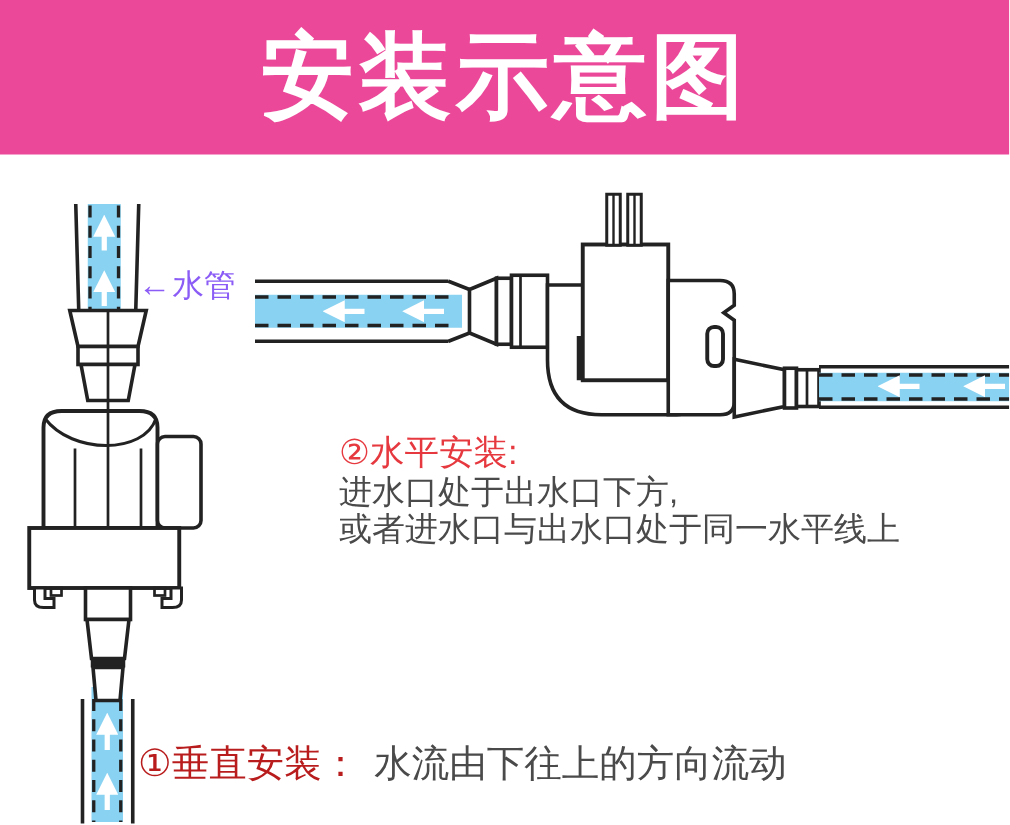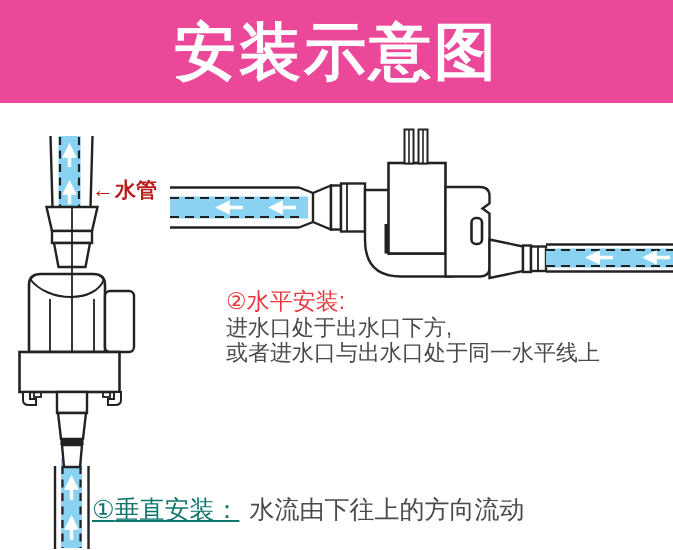--- a/index.html
+++ b/index.html
@@ -9,27 +9,27 @@
   }
   .banner{
     position:absolute;left:0;top:0;width:673px;height:103px;background:#ec4899;
   }
   .banner h1{
     margin:0;width:100%;height:103px;line-height:103px;text-align:center;
     color:#ffffff;font-size:62px;font-weight:700;letter-spacing:3px;
   }
   .art{position:absolute;left:0;top:0;width:673px;height:550px;}
   .overlay{position:absolute;white-space:nowrap;}
-  .pipe-label{left:92px;top:176px;font-size:21px;color:#b91c1c;font-weight:bold;}
+  .pipe-label{left:92px;top:176px;font-size:21px;color:#8b5cf6;}
   .pipe-label .arr{font-size:22px;margin-right:1px;}
   .h-caption{left:226px;top:288px;}
   .h-caption .cap-title{color:#e6393f;font-size:23px;line-height:27px;}
   .h-caption .cap-line{color:#4a4a4a;font-size:22px;line-height:25px;}
   .v-caption{left:92px;top:494px;font-size:25px;line-height:30px;}
-  .v-caption .red{color:#0f766e;text-decoration:underline;}
+  .v-caption .red{color:#b91c1c;}
   .v-caption .dark{color:#4a4a4a;margin-left:10px;text-align:center;}
 </style>
 </head>
 <body>
 
 <div class="stage">
 
   <header class="banner">
     <h1>安装示意图</h1>
   </header>

